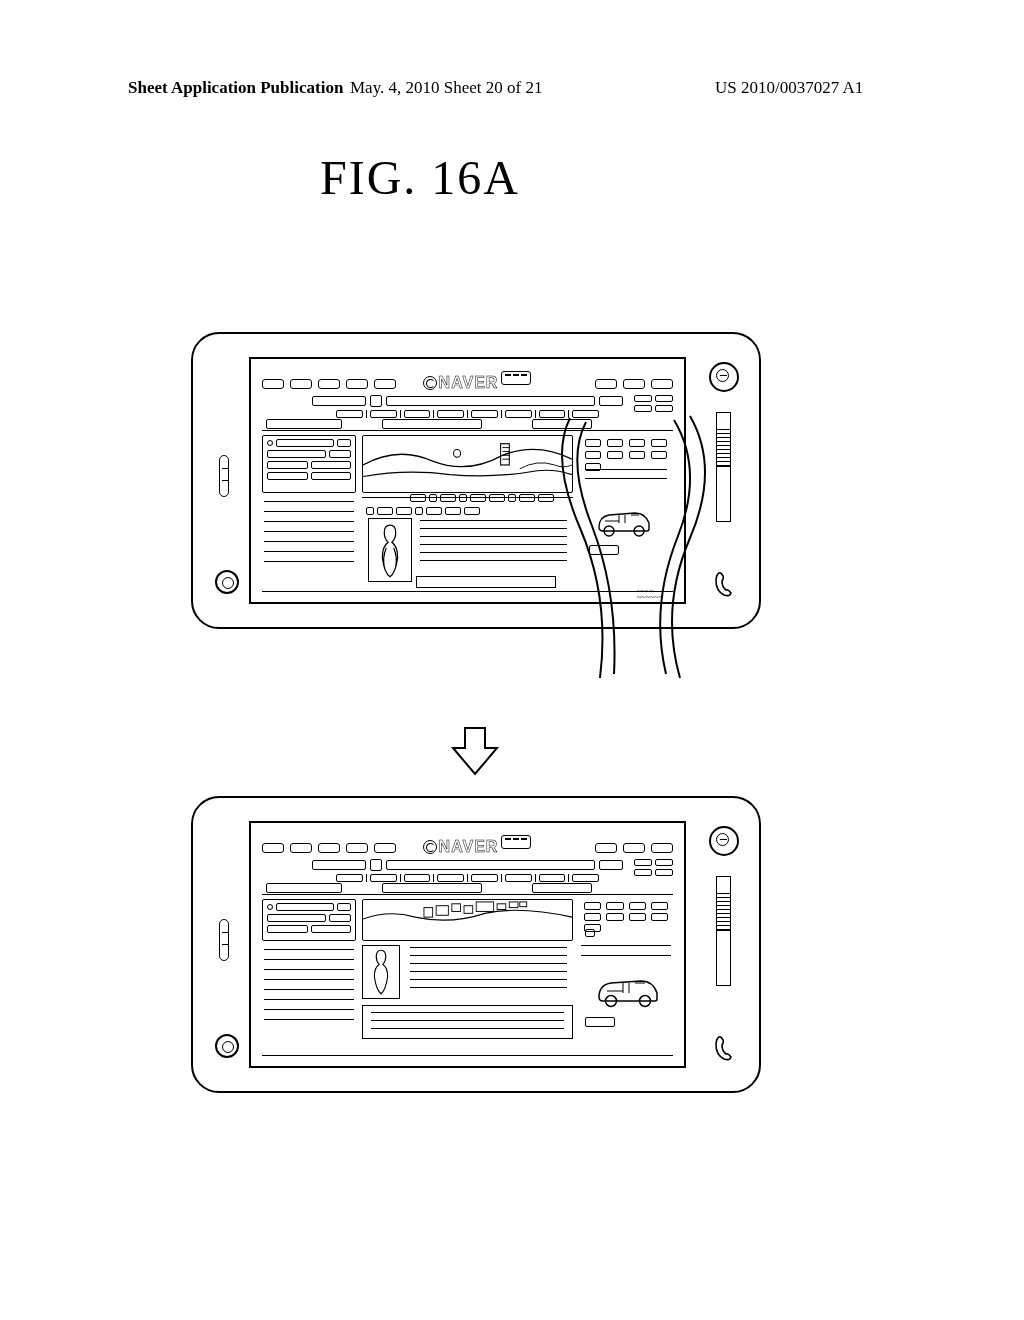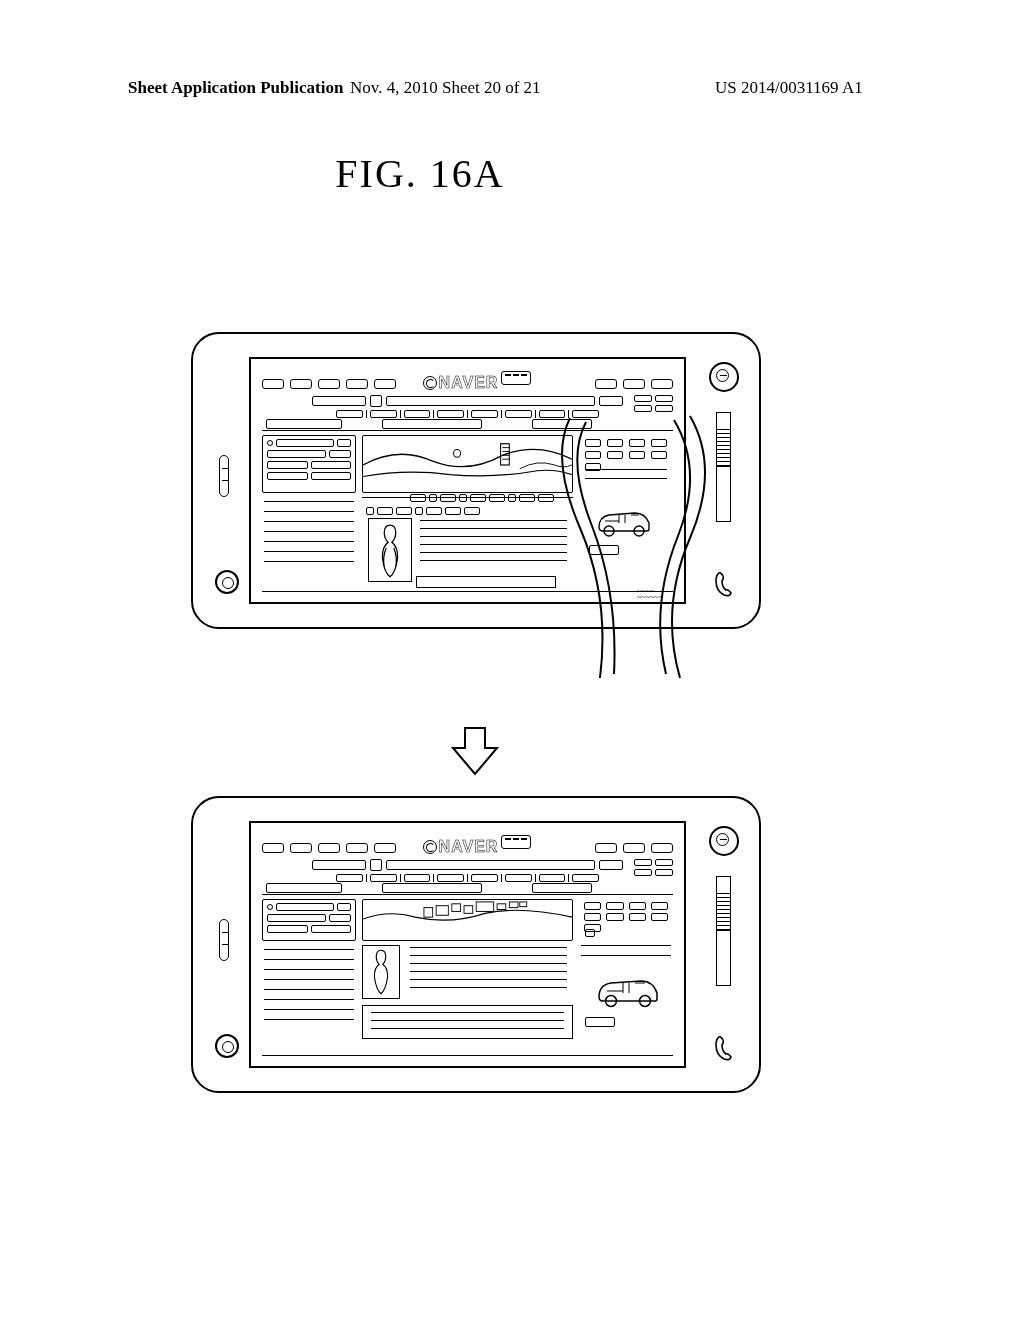--- a/index.html
+++ b/index.html
@@ -1,21 +1,21 @@
 <!DOCTYPE html>
 <html><head>
 <meta charset="utf-8">
 <style>
   * { box-sizing: border-box; margin: 0; padding: 0; }
   body { width: 1024px; height: 1320px; background: #fff; font-family: "Times New Roman", serif; position: relative; }
   .header { position: absolute; top: 78px; left: 0; width: 1024px; font-size: 17px; }
   .header .left { position: absolute; left: 128px; font-weight: bold; }
   .header .mid { position: absolute; left: 350px; }
   .header .right { position: absolute; left: 715px; }
-  .fig-title { position: absolute; top: 150px; width: 840px; text-align: center; font-size: 40px; font-family: "Times New Roman", serif; letter-spacing: 2px; }
+  .fig-title { position: absolute; top: 150px; width: 840px; text-align: center; font-size: 48px; font-family: "Times New Roman", serif; letter-spacing: 2px; }
 
   .device-wrap { position: absolute; left: 191px; width: 570px; height: 297px; }
   .device-top { top: 332px; }
   .device-bottom { top: 796px; }
 
   .device { width: 570px; height: 297px; border: 2.5px solid #000; border-radius: 28px; position: relative; background: #fff; }
 
   .left-bar { position: absolute; left: 14px; top: 13px; bottom: 13px; width: 42px; }
   .slot { position: absolute; top: 108px; left: 12px; width: 10px; height: 42px; border: 1.8px solid #000; border-radius: 5px; }
   .slot::before, .slot::after { content: ""; position: absolute; left: 2px; width: 6px; height: 1px; background: #000; }
@@ -111,22 +111,22 @@
   .arrow-down { position: absolute; top: 724px; left: 445px; width: 60px; height: 55px; }
   .arrow-down svg { width: 100%; height: 100%; }
 
   .scribble { position: absolute; border-top: 1.3px solid #000; height: 0; }
 </style>
 </head>
 <body>
 
 <div class="header">
   <span class="left">Sheet Application Publication</span>
-  <span class="mid">Nov. 4, 2010   Sheet 20 of 21</span>
-  <span class="right">US 2014/0031169 A1</span>
+  <span class="mid">May. 4, 2010   Sheet 20 of 21</span>
+  <span class="right">US 2010/0037027 A1</span>
 </div>
 
 <div class="fig-title">FIG.  16A</div>
 
 <div class="device-wrap device-top">
   <div class="device">
     <div class="left-bar">
       <div class="slot"></div>
       <div class="camera"></div>
     </div>

